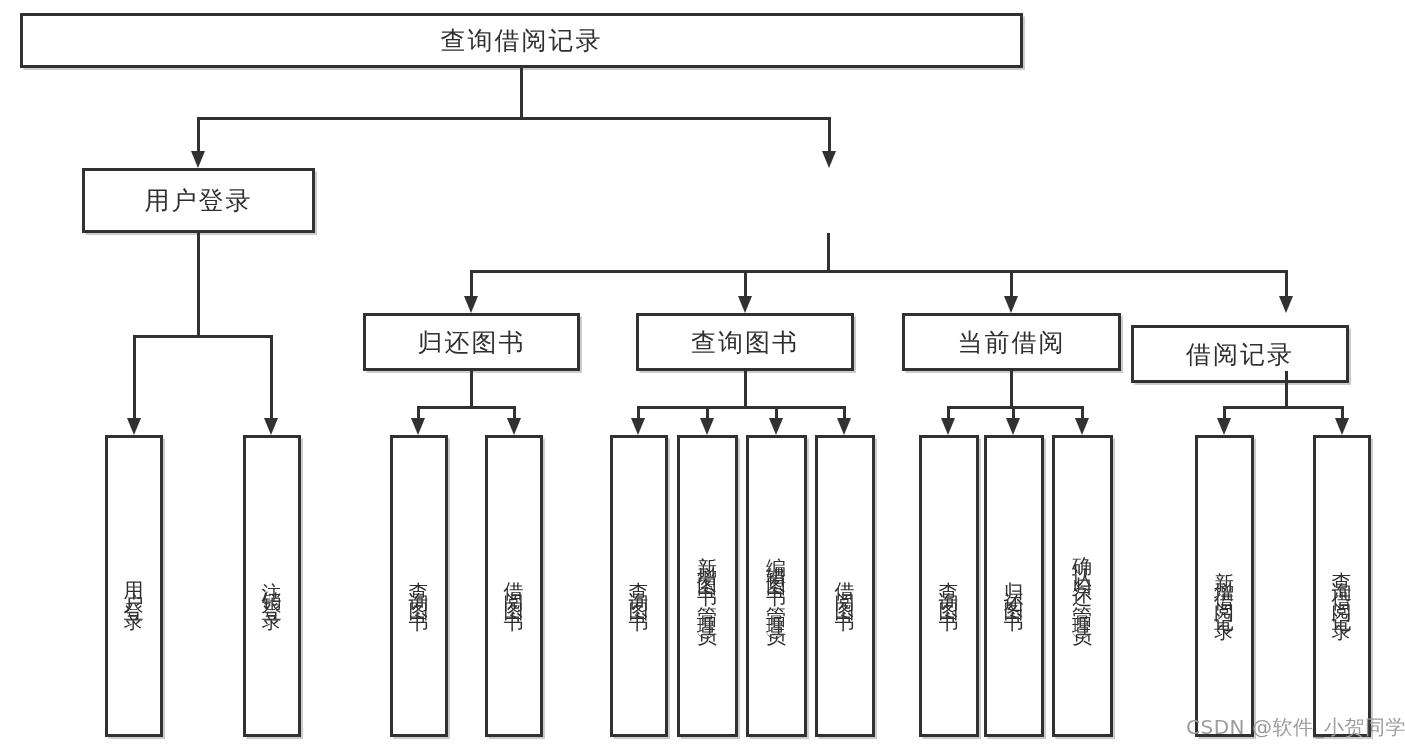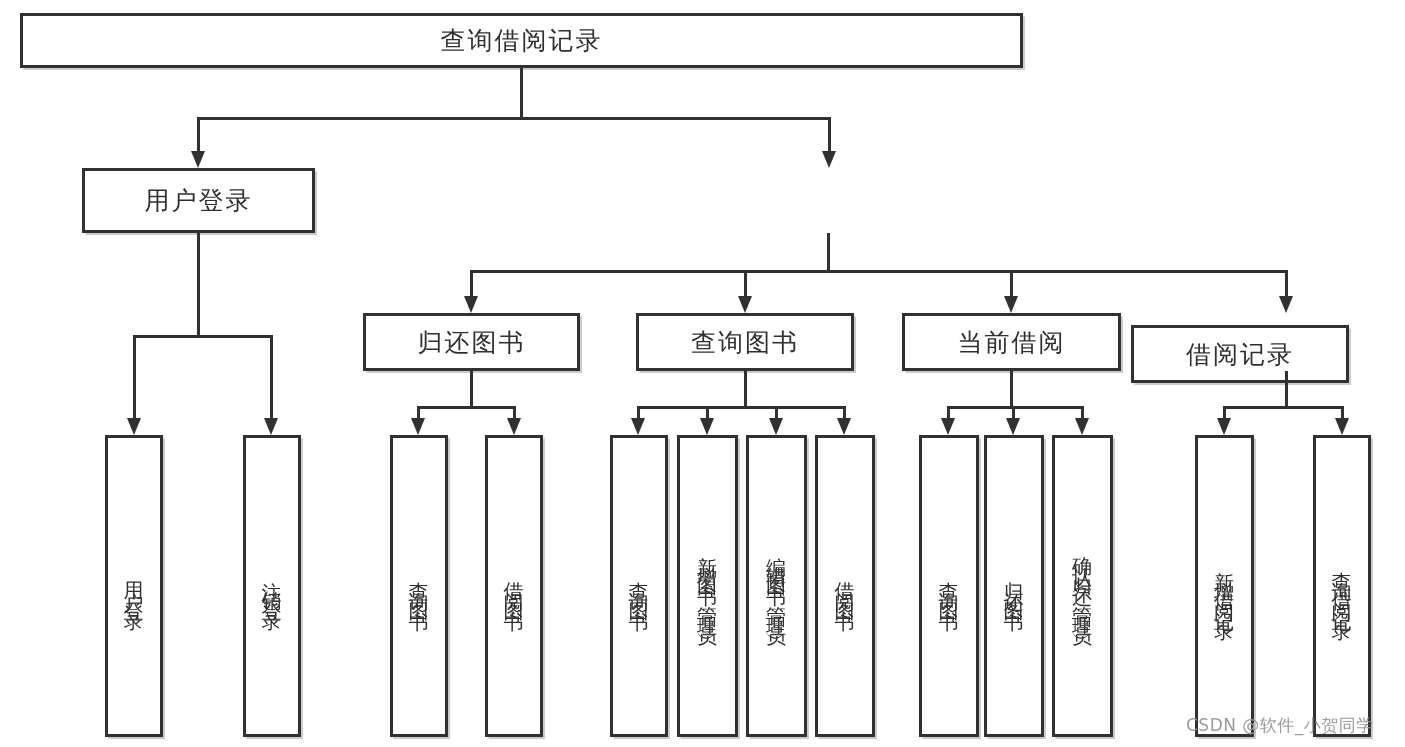--- a/index.html
+++ b/index.html
@@ -16,21 +16,21 @@
   .vl{
     writing-mode:vertical-rl;text-orientation:mixed;
     font-size:20px;color:#2f2f2f;letter-spacing:10px;line-height:1;
   }
   .line{position:absolute;background:#313131;}
   .ah{
     position:absolute;width:0;height:0;
     border-left:7px solid transparent;border-right:7px solid transparent;
     border-top:17px solid #313131;
   }
-  .wm{position:absolute;font-size:17px;color:#9c9c9c;white-space:nowrap;letter-spacing:0.5px;text-align:right;}
+  .wm{position:absolute;font-size:20px;color:#9c9c9c;white-space:nowrap;letter-spacing:0.5px;text-align:right;}
 </style>
 </head>
 <body>
 
 <div id="canvas">
 
   <div class="box" style="left:20px;top:13px;width:1003px;height:55px;">
     <span class="hl">查询借阅记录</span>
   </div>
 

